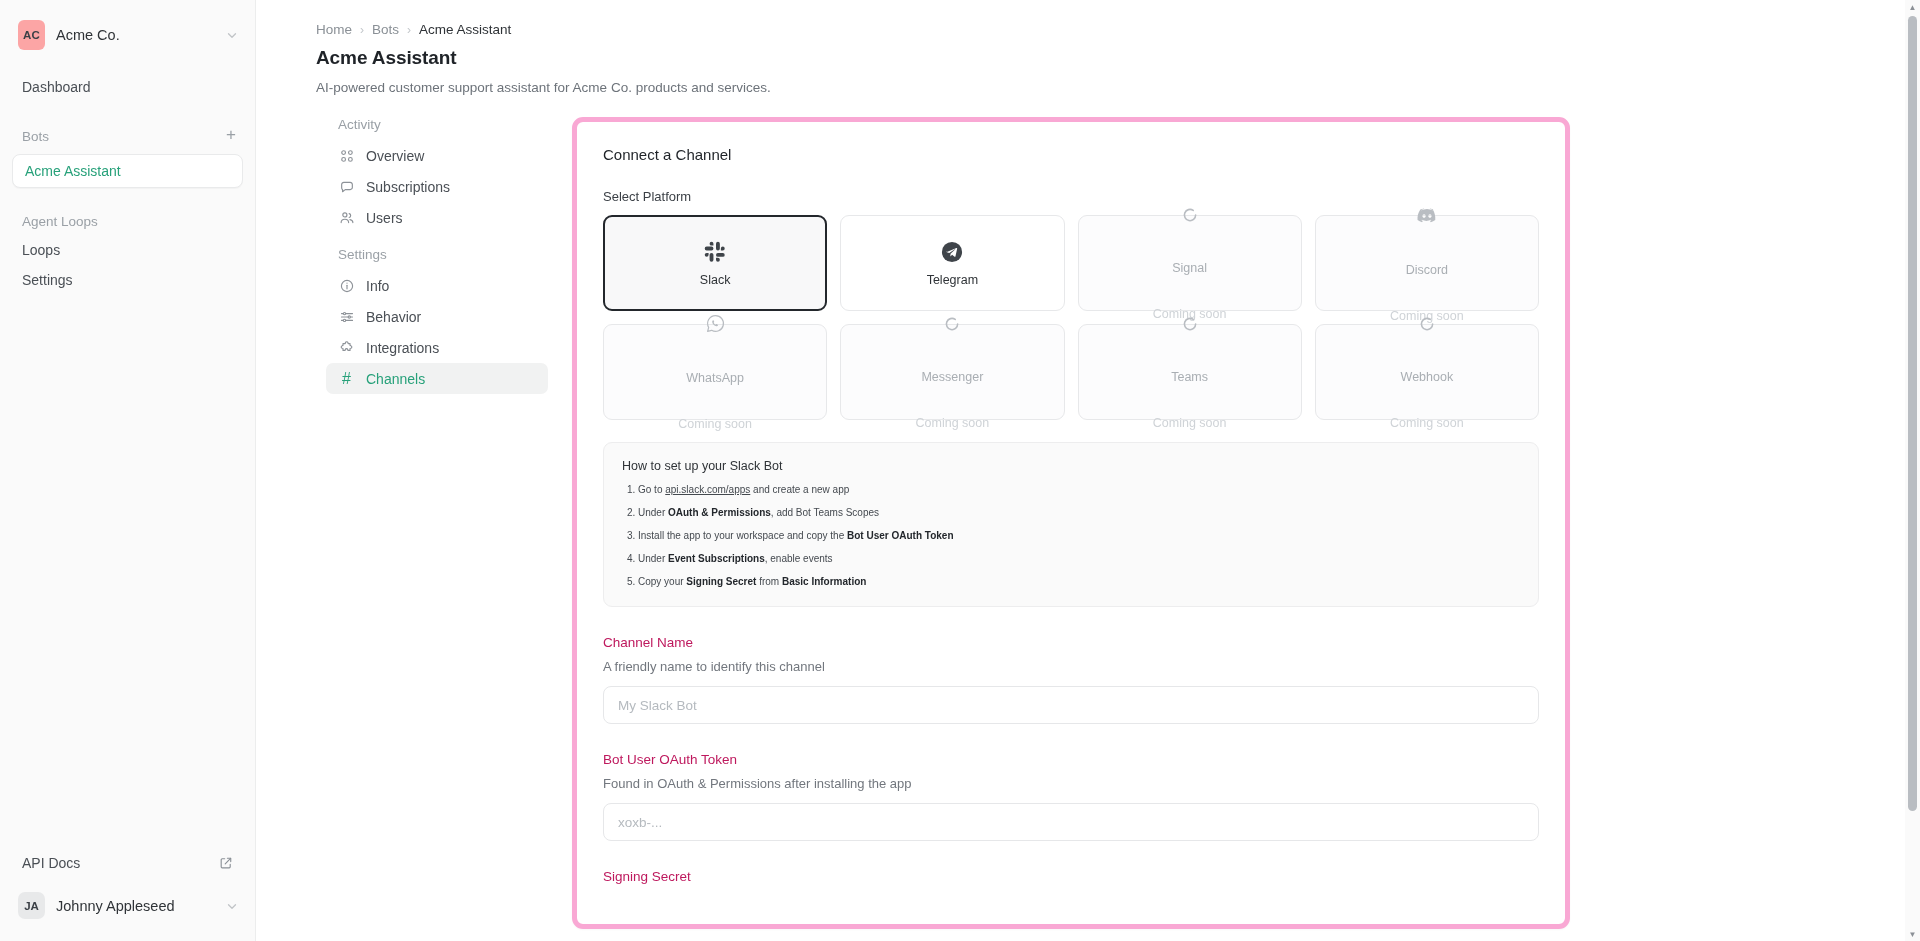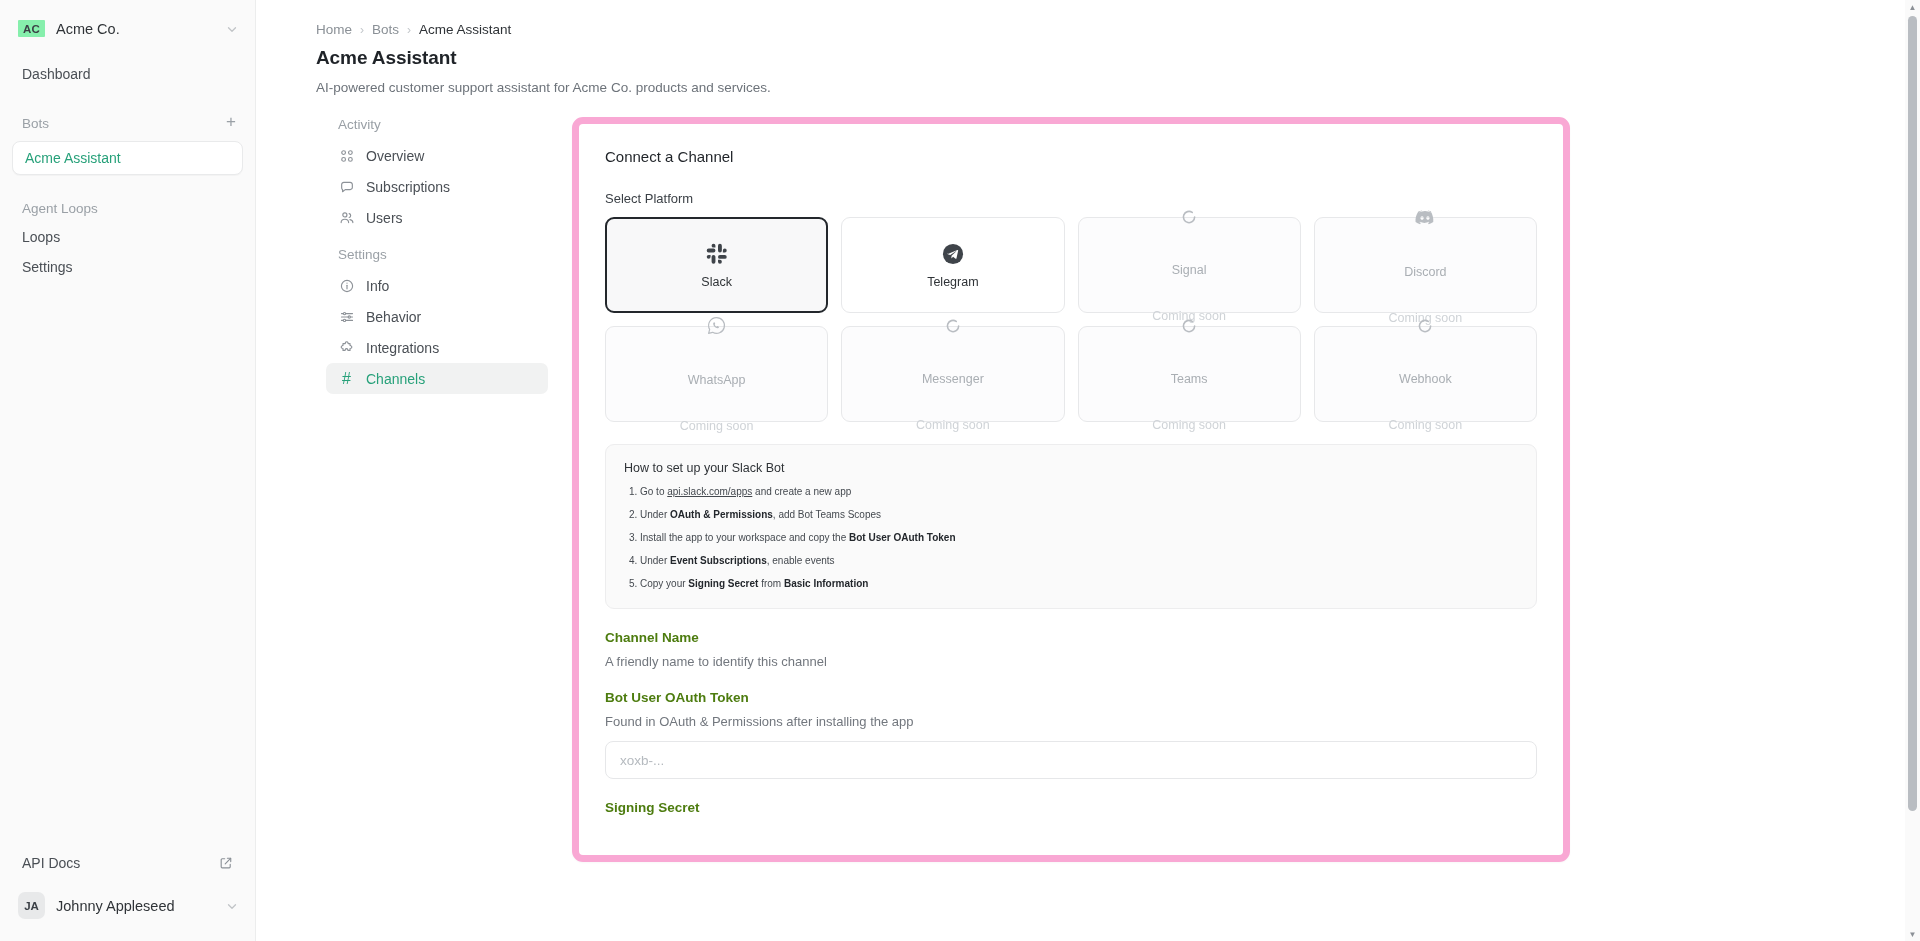--- a/index.html
+++ b/index.html
@@ -21,22 +21,22 @@
     padding: 0;
   }
   .org-row {
     display: flex; align-items: center; gap: 11px;
     margin: 16px 14px 0 16px;
     padding: 4px 2px;
     border-radius: 7px;
     cursor: pointer;
   }
   .org-avatar {
-    width: 27px; height: 17px; flex: 0 0 27px;
-    border-radius: 1px; background: #86efac;
+    width: 27px; height: 30px; flex: 0 0 27px;
+    border-radius: 6px; background: #fca5a5;
     display: flex; align-items: center; justify-content: center;
     font-size: 11.5px; font-weight: 600; color: #3b4046; letter-spacing: .2px;
   }
   .org-name { font-size: 14.5px; color: #2f3337; flex: 1; }
   .chev { width: 14px; height: 14px; flex: 0 0 14px; opacity: .5; }
 
   .nav-link {
     display: flex; align-items: center; gap: 10px;
     margin: 0 12px; padding: 7px 10px;
     border-radius: 7px; cursor: pointer;
@@ -115,21 +115,21 @@
   }
   .subnav-item.active { background: #f1f2f2; color: #27a17a; }
   .subnav-item .ic { width: 17px; height: 17px; flex: 0 0 17px; display: flex; align-items: center; justify-content: center; color: #8d9298; }
   .subnav-item.active .ic { color: #27a17a; }
   .hashglyph { font-size: 16px; font-weight: 500; line-height: 1; }
 
   
   .card {
     flex: 1; margin-right: 0;
     background: #fff;
-    border: 7px solid #f9a8d4;
+    border: 5px solid #f9a8d4;
     border-radius: 11px;
     padding: 24px 26px 40px 26px;
     max-width: 998px;
     box-shadow: 0 1px 2px rgba(16,24,40,.03);
   }
   .card-title { font-size: 15px; font-weight: 500; color: #1f2328; }
   .field-label { margin-top: 26px; font-size: 13px; color: #3b4046; font-weight: 400; }
 
   .grid {
     margin-top: 11px;
@@ -158,21 +158,21 @@
     border-radius: 9px;
     padding: 16px 18px 17px 18px;
   }
   .howto-title { font-size: 12.5px; font-weight: 400; color: #2f3337; }
   .howto ol { margin: 10px 0 0 16px; }
   .howto li { font-size: 10px; color: #44494f; margin-top: 9px; line-height: 1.4; }
   .howto li:first-child { margin-top: 0; }
   .howto b { font-weight: 700; color: #23272c; }
   .howto a { color: #44494f; text-decoration: underline; cursor: pointer; }
 
-  .fld-title { margin-top: 21px; font-size: 13.5px; font-weight: 700; color: #4d7c0f; }
+  .fld-title { margin-top: 28px; font-size: 13.5px; font-weight: 400; color: #be185d; }
   .fld-help { margin-top: 9px; font-size: 13px; color: #72777e; }
   .inp {
     margin-top: 12px; width: 100%; height: 38px;
     border: 1px solid #e6e7e9; border-radius: 8px;
     background: #fff; padding: 0 14px;
     font-family: "Liberation Sans", sans-serif;
     font-size: 13.5px; color: #23272c; outline: none;
   }
   .inp::placeholder { color: #b5babf; }
 
@@ -454,20 +454,21 @@
               </li>
               <li>
                 <span>Copy your </span><b>Signing Secret</b><span> from </span><b>Basic Information</b>
               </li>
             </ol>
           </div>
 
           
           <div class="fld-title">Channel Name</div>
           <div class="fld-help">A friendly name to identify this channel</div>
+          <input class="inp" placeholder="My Slack Bot" style="">
 
           <div class="fld-title">Bot User OAuth Token</div>
           <div class="fld-help">Found in OAuth &amp; Permissions after installing the app</div>
           <input class="inp" placeholder="xoxb-..." style="">
 
           <div class="fld-title">Signing Secret</div>
         </section>
       </div>
     </div>
 

